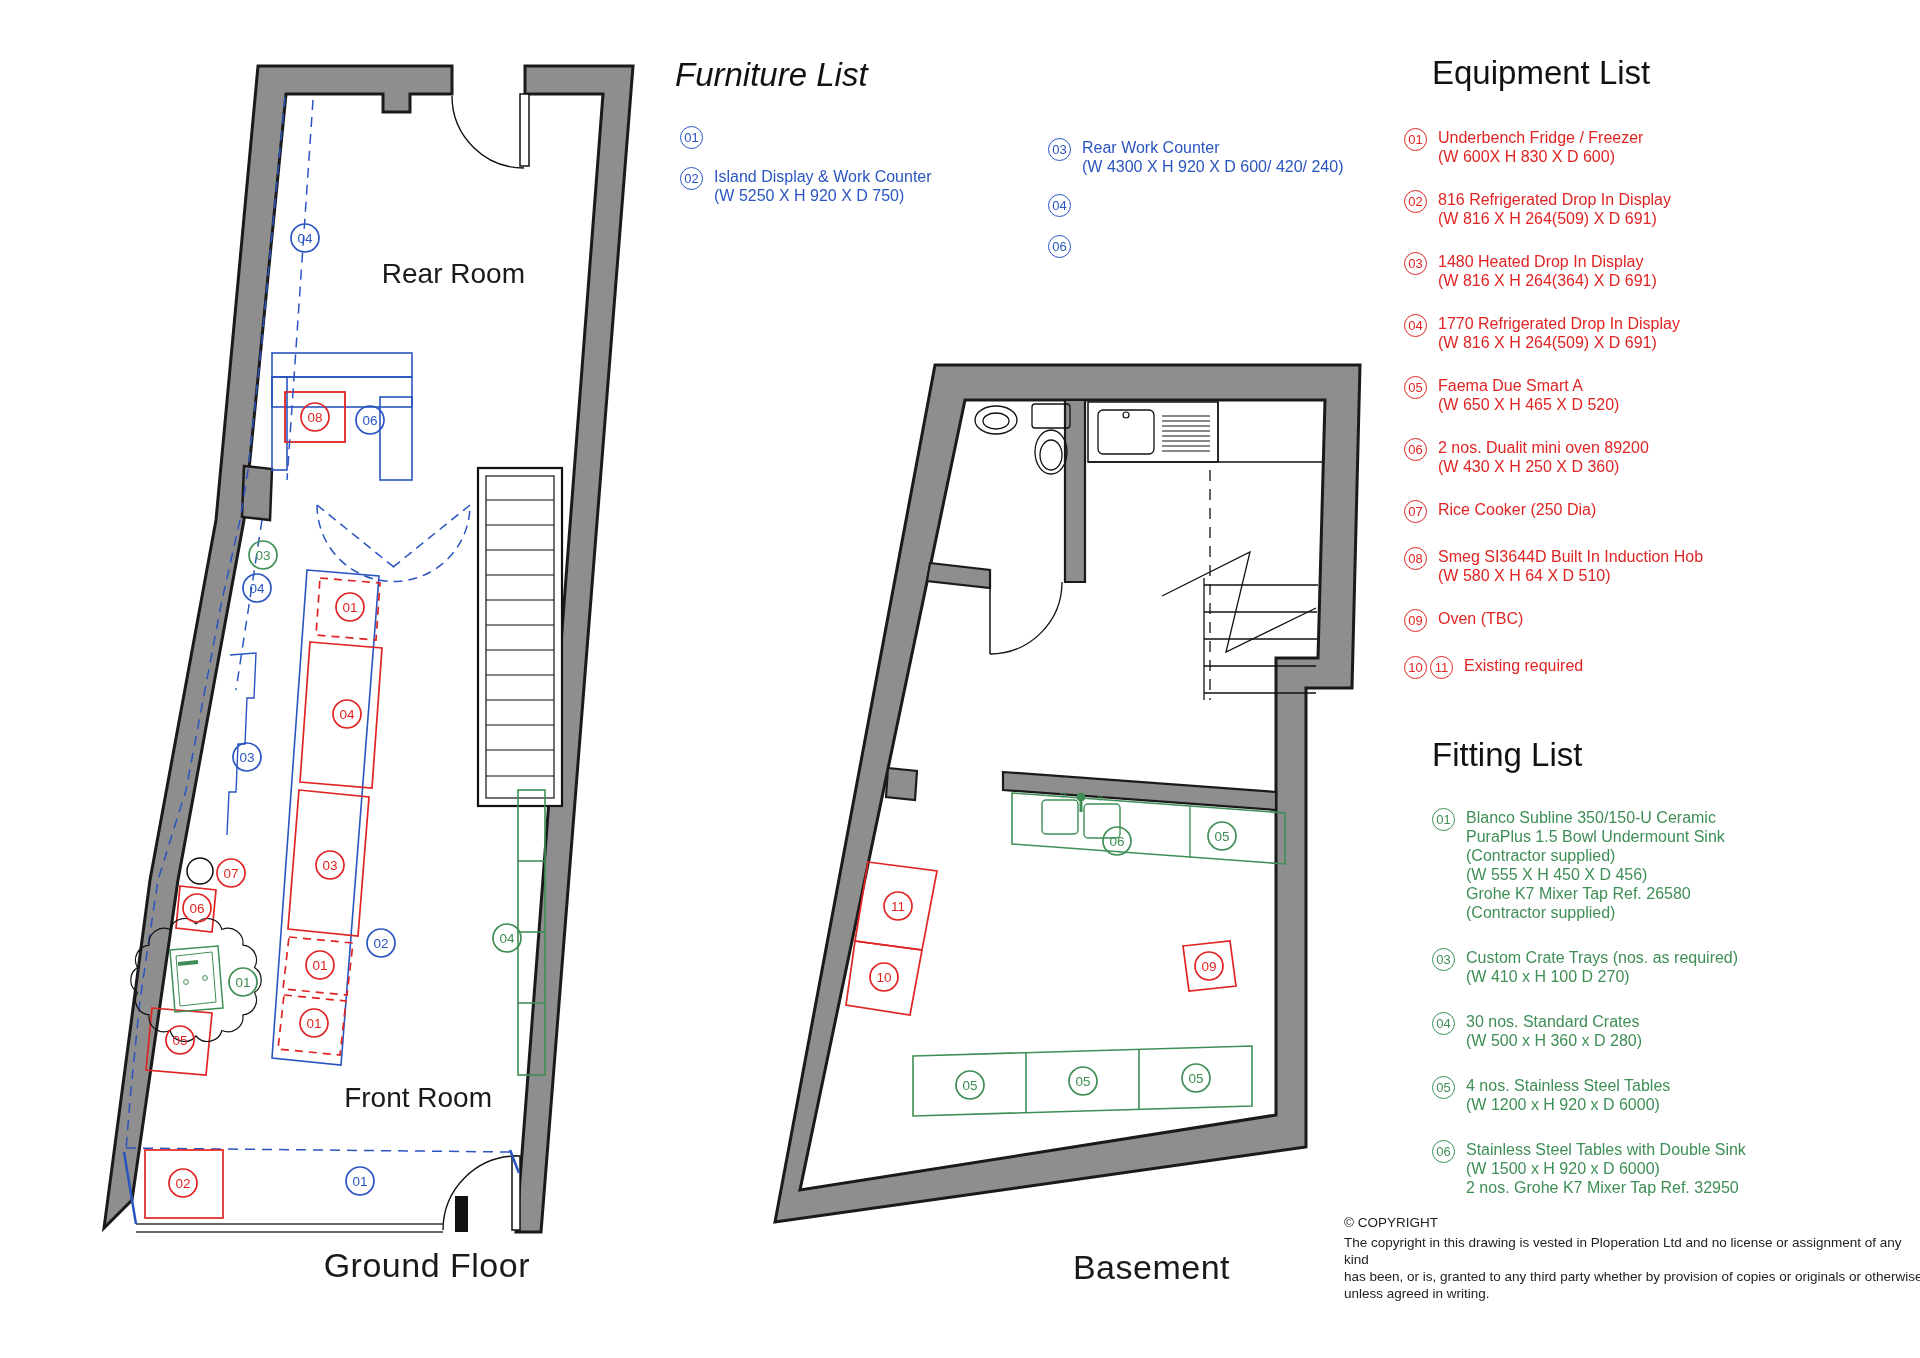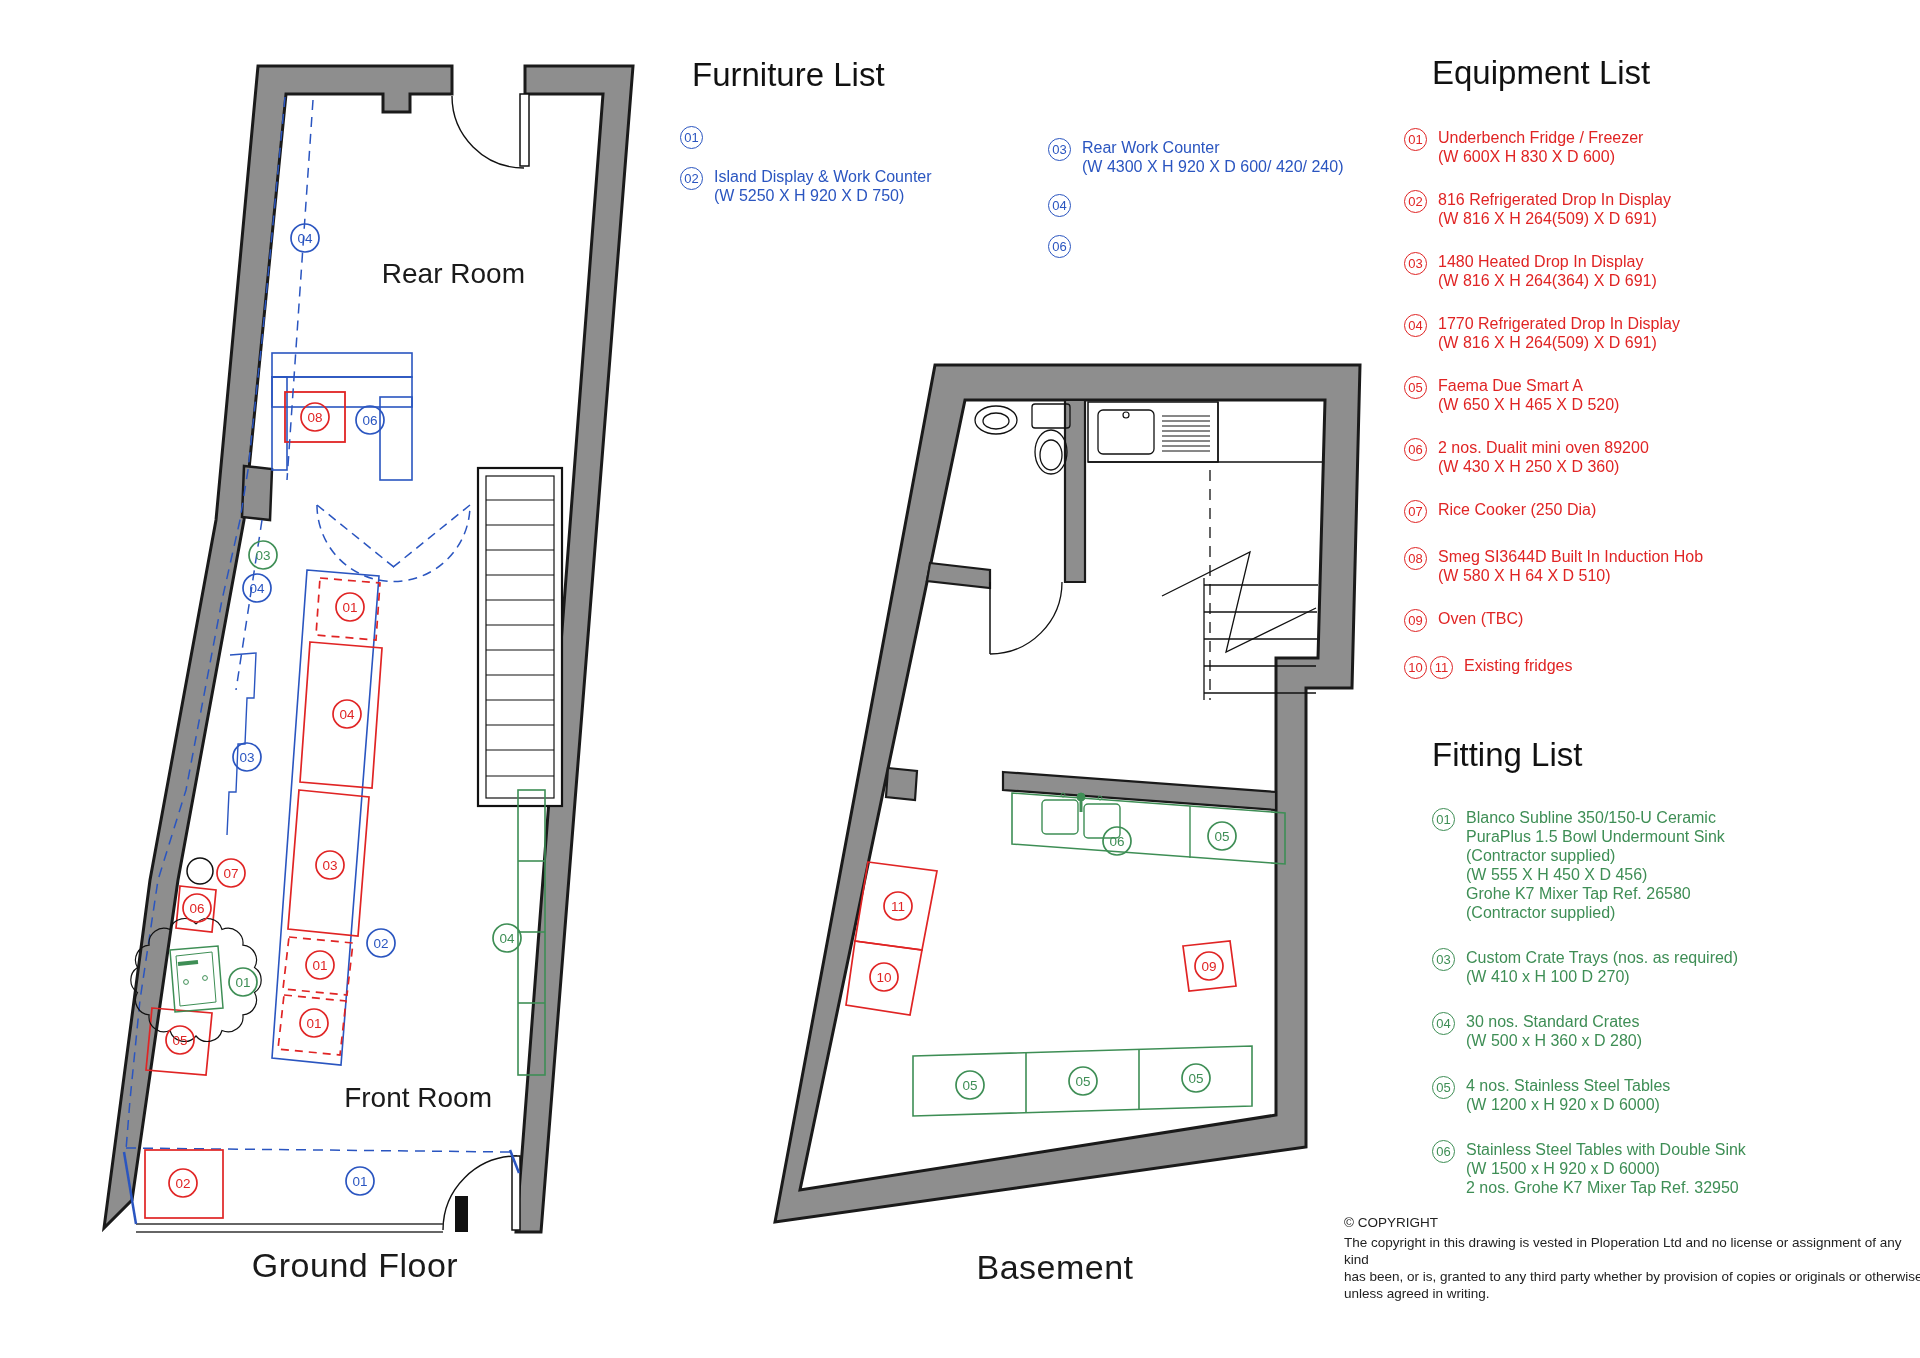--- a/index.html
+++ b/index.html
@@ -1,19 +1,19 @@
 <!DOCTYPE html>
 <html><head>
 <meta charset="utf-8">
 <style>
   html,body{margin:0;padding:0;background:#ffffff;}
   body{width:1920px;height:1358px;position:relative;overflow:hidden;
        font-family:"Liberation Sans","DejaVu Sans",sans-serif;color:#1a1a1a;}
   .abs{position:absolute;}
-  .plan-caption{font-size:34px;letter-spacing:0.5px;text-align:center;}
+  .plan-caption{font-size:34px;letter-spacing:0.5px;text-align:right;}
   .room-label{font-size:28px;text-align:right;}
   .list-title{font-size:33px;color:#111;}
   .list-col{position:absolute;}
   .li-item{display:flex;gap:11px;margin-bottom:18px;font-size:16px;line-height:19px;}
   .eq .li-item{margin-bottom:24px;}
   .fit .li-item{margin-bottom:26px;}
   .li-nums{display:flex;gap:3px;flex:none;padding-top:0px;}
   .num-circle{width:23px;height:23px;border:1.6px solid currentColor;border-radius:50%;
       display:inline-flex;align-items:center;justify-content:center;
       font-size:13px;flex:none;box-sizing:border-box;}
@@ -252,21 +252,21 @@
         <text x="1196" y="1082.8" text-anchor="middle" font-size="13.5" font-family="&quot;Liberation Sans&quot;,&quot;DejaVu Sans&quot;,sans-serif" fill="#3e8e55">05</text>
       </g>
   </g>
 </svg>
 
 <div class="abs room-label" style="left:325px;top:258px;width:200px;">Rear Room</div>
 <div class="abs room-label" style="left:282px;top:1082px;width:210px;">Front Room</div>
 <div class="abs plan-caption" style="left:180px;top:1246px;width:350px;">Ground Floor</div>
 <div class="abs plan-caption" style="left:880px;top:1248px;width:350px;">Basement</div>
 
-<div class="abs list-title" style="left:692px;top:56px;">Furniture List</div>
+<div class="abs list-title" style="left:675px;top:56px;font-style:italic;">Furniture List</div>
 <div class="abs list-title" style="left:1432px;top:54px;">Equipment List</div>
 <div class="abs list-title" style="left:1432px;top:736px;">Fitting List</div>
 
 <div class="list-col" style="left: 680px; top: 126px; width: 345px; color: rgb(42, 85, 192);">
     <div class="li-item">
       <span class="li-nums">
         <span class="num-circle">01</span>
       </span>
     </div>
     <div class="li-item">
@@ -379,21 +379,21 @@
       <div>
         <div>Oven (TBC)</div>
       </div>
     </div>
     <div class="li-item">
       <span class="li-nums">
         <span class="num-circle">10</span>
         <span class="num-circle">11</span>
       </span>
       <div>
-        <div>Existing fridges</div>
+        <div>Existing required</div>
       </div>
     </div>
   </div>
 <div class="list-col fit" style="left: 1432px; top: 808px; width: 500px; color: rgb(62, 142, 85);">
     <div class="li-item">
       <span class="li-nums">
         <span class="num-circle">01</span>
       </span>
       <div>
         <div>Blanco Subline 350/150-U Ceramic</div>

